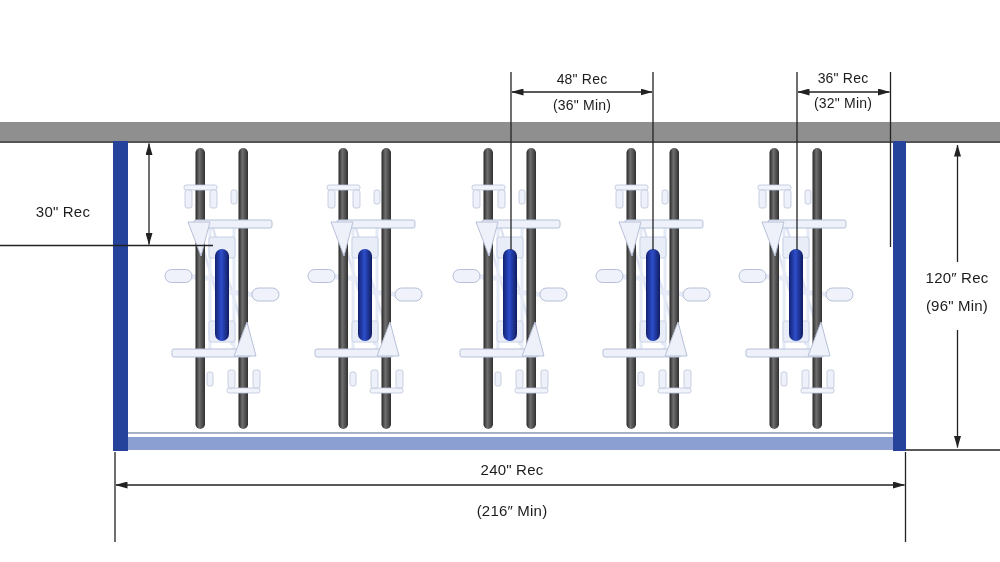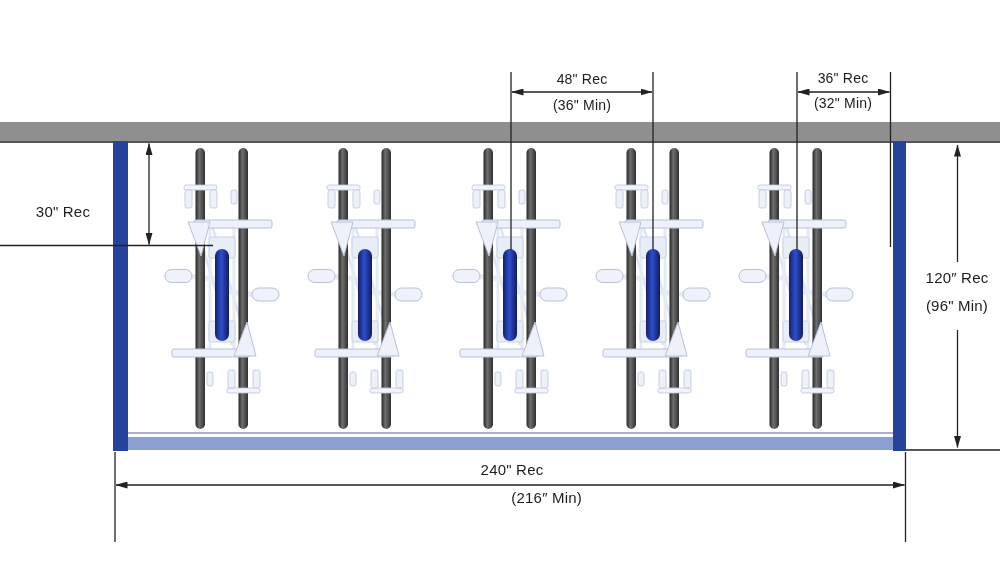--- a/index.html
+++ b/index.html
@@ -134,14 +134,14 @@
 
   <div class="dim-label small" style="left:773px;top:70px;width:140px;">36" Rec</div>
   <div class="dim-label small" style="left:773px;top:95px;width:140px;">(32" Min)</div>
 
   <div class="dim-label" style="left:3px;top:203px;width:120px;">30" Rec</div>
 
   <div class="dim-label" style="left:887px;top:269px;width:140px;">120″ Rec</div>
   <div class="dim-label" style="left:887px;top:297px;width:140px;">(96" Min)</div>
 
   <div class="dim-label" style="left:442px;top:461px;width:140px;">240" Rec</div>
-  <div class="dim-label" style="left:442px;top:489px;width:140px;text-align:right;">(216″ Min)</div>
+  <div class="dim-label" style="left:442px;top:502px;width:140px;">(216″ Min)</div>
 </div>
 
 </body></html>

